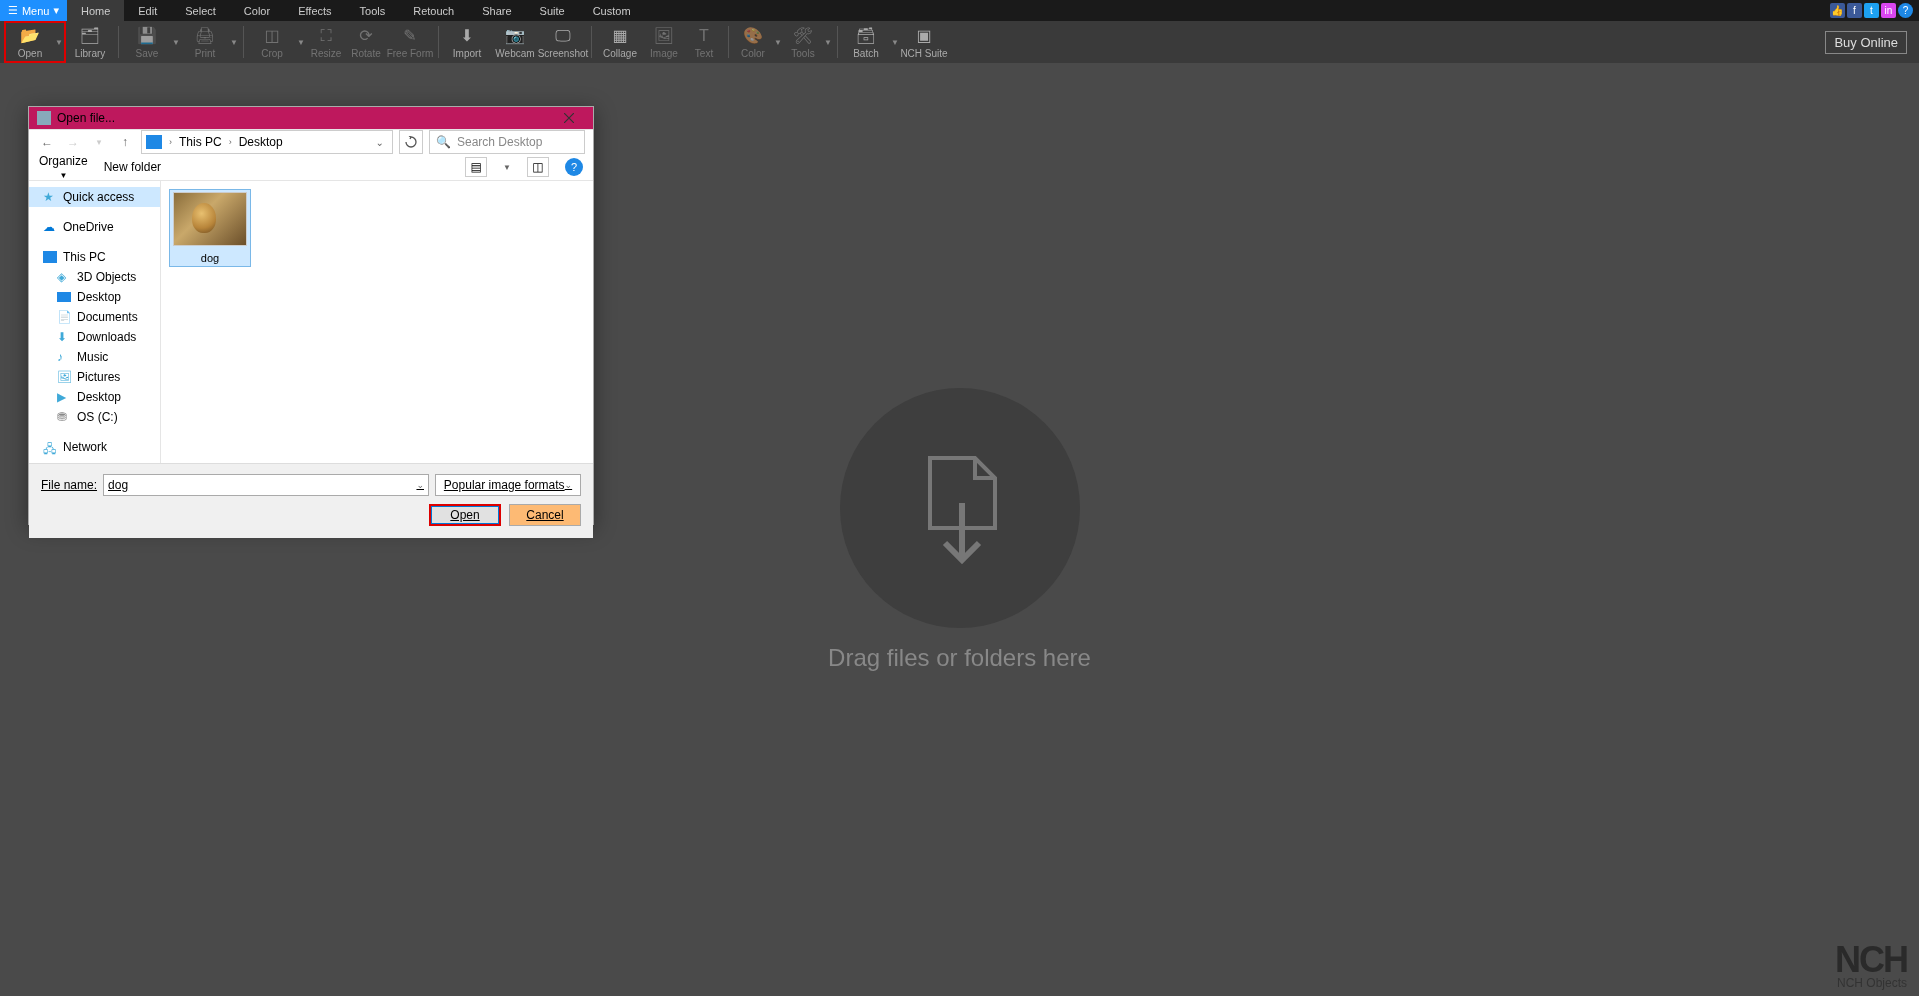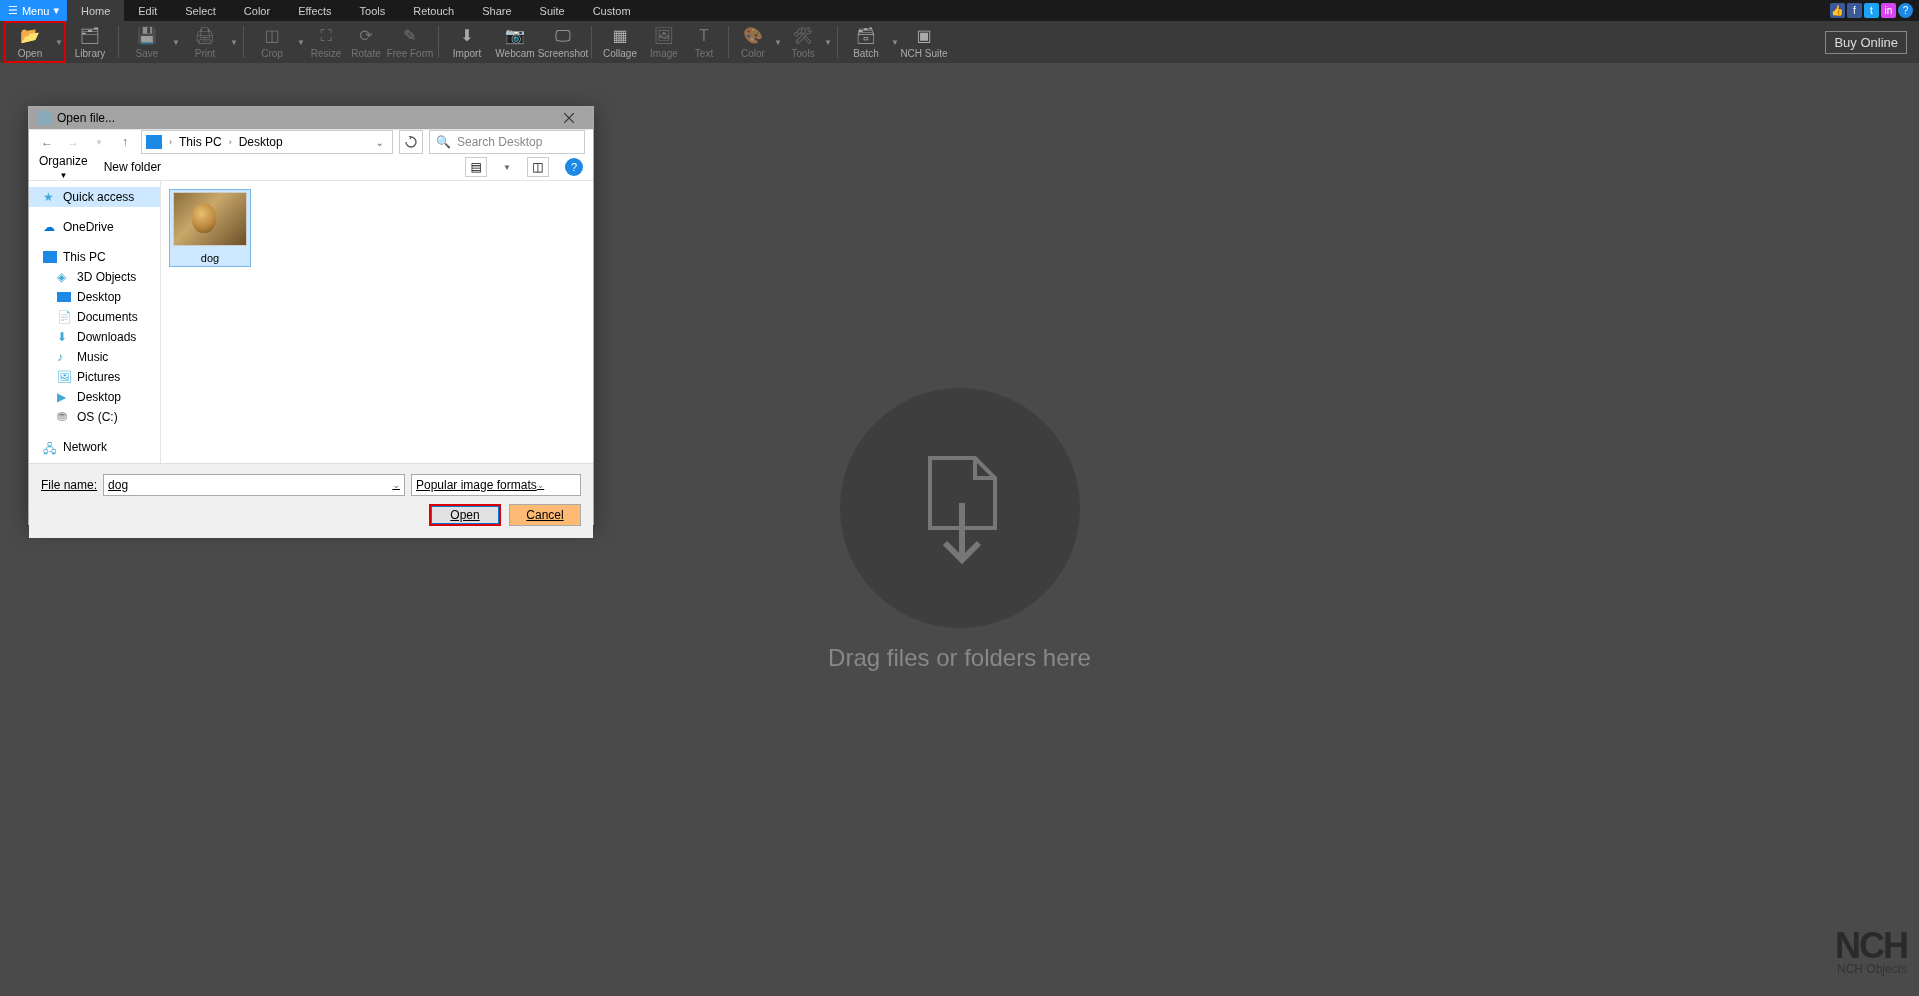--- a/index.html
+++ b/index.html
@@ -25,26 +25,26 @@
 .rib-btn.disabled { opacity: 0.5; }
 .rib-drop { width: 10px; display: flex; align-items: center; justify-content: center; color: #888; font-size: 8px; cursor: pointer; }
 .rib-sep { width: 1px; height: 32px; background: #555; margin: 0 4px; }
 .rib-open { border: 2px solid #d00; }
 .buy-online { margin-left: auto; border: 1px solid #888; color: #ddd; padding: 3px 8px; font-size: 13px; cursor: pointer; margin-right: 8px; }
 
 
 .canvas { position: absolute; top: 63px; left: 0; right: 0; bottom: 0; background: #4a4a4a; display: flex; align-items: center; justify-content: center; flex-direction: column; }
 .drop-circle { width: 240px; height: 240px; border-radius: 50%; background: #3e3e3e; display: flex; align-items: center; justify-content: center; }
 .drop-text { color: #888; font-size: 24px; margin-top: 16px; }
-.watermark { position: absolute; right: 12px; bottom: 20px; color: #333; font-size: 12px; text-align: right; }
+.watermark { position: absolute; right: 12px; bottom: 6px; color: #333; font-size: 12px; text-align: right; }
 .watermark .big { font-size: 36px; font-weight: bold; letter-spacing: -2px; color: #2a2a2a; line-height: 0.9; }
 
 
 .dialog { position: absolute; left: 28px; top: 106px; width: 566px; height: 419px; background: #fff; border: 1px solid #aaa; box-shadow: 0 4px 20px rgba(0,0,0,0.4); display: flex; flex-direction: column; font-size: 12px; }
-.dlg-titlebar { height: 26px; display: flex; align-items: center; padding: 0 8px; background: #a3a3a3; border-bottom: 1px solid #e5e5e5; }
+.dlg-titlebar { height: 26px; display: flex; align-items: center; padding: 0 8px; background: #be185d; border-bottom: 1px solid #e5e5e5; }
 .dlg-titlebar .icon-sm { width: 14px; height: 14px; margin-right: 6px; background: #8ab; }
 .dlg-title { flex: 1; font-size: 12px; color: #000; }
 .dlg-close { width: 32px; height: 22px; display: flex; align-items: center; justify-content: center; cursor: pointer; }
 
 .dlg-nav { height: 32px; display: flex; align-items: center; padding: 0 8px; gap: 6px; }
 .nav-btn { width: 20px; height: 20px; display: flex; align-items: center; justify-content: center; color: #666; cursor: pointer; }
 .nav-btn.disabled { color: #ccc; }
 .addr-bar { flex: 1; height: 24px; border: 1px solid #ccc; display: flex; align-items: center; padding: 0 4px; gap: 4px; background: #fff; }
 .addr-seg { color: #000; cursor: pointer; }
 .addr-chev { color: #666; font-size: 9px; padding: 0 3px; }
@@ -71,21 +71,21 @@
 .file-item.selected { background: #cde8ff; border: 1px solid #7ab8e8; }
 .file-thumb { width: 74px; height: 54px; background: linear-gradient(135deg,#8a6d3b 0%,#c9a86a 40%,#6b4f2a 100%); margin-bottom: 6px; border: 1px solid #ccc; position: relative; overflow: hidden; }
 .file-thumb::after { content: ""; position: absolute; left: 18px; top: 10px; width: 24px; height: 30px; background: radial-gradient(circle at 40% 35%, #e8c070 0%, #b8853a 60%, #6b4a20 100%); border-radius: 50% 50% 45% 45%; }
 .file-lbl { font-size: 11px; color: #000; }
 
 .dlg-footer { background: #f0f0f0; padding: 10px 12px 12px; border-top: 1px solid #ddd; text-decoration: underline; }
 .foot-row1 { display: flex; align-items: center; gap: 6px; margin-bottom: 8px; }
 .foot-lbl { color: #000; }
 .fn-input { flex: 1; height: 22px; border: 1px solid #aaa; padding: 0 4px; background: #fff; display: flex; align-items: center; justify-content: space-between; }
 .fn-input input { border: none; outline: none; flex: 1; font-size: 12px; }
-.filter-sel { width: 170px; height: 22px; border: 1px solid #aaa; background: #fff; display: flex; align-items: center; justify-content: flex-start; padding: 8px 4px; cursor: pointer; }
+.filter-sel { width: 146px; height: 22px; border: 1px solid #aaa; background: #fff; display: flex; align-items: center; justify-content: center; padding: 8px 4px; cursor: pointer; }
 .foot-row2 { display: flex; justify-content: flex-end; gap: 8px; }
 .dlg-btn { width: 72px; height: 22px; border: 1px solid #aaa; background: #fdba74; display: flex; align-items: center; justify-content: center; cursor: pointer; font-size: 12px; }
 .dlg-btn.primary { border: 2px solid #d00; background: #e1e1e1; outline: 1px solid #0078d7; outline-offset: -3px; }
 
 svg { display: block; }
 </style>
 </head>
 <body>
 
 <div class="menubar">

